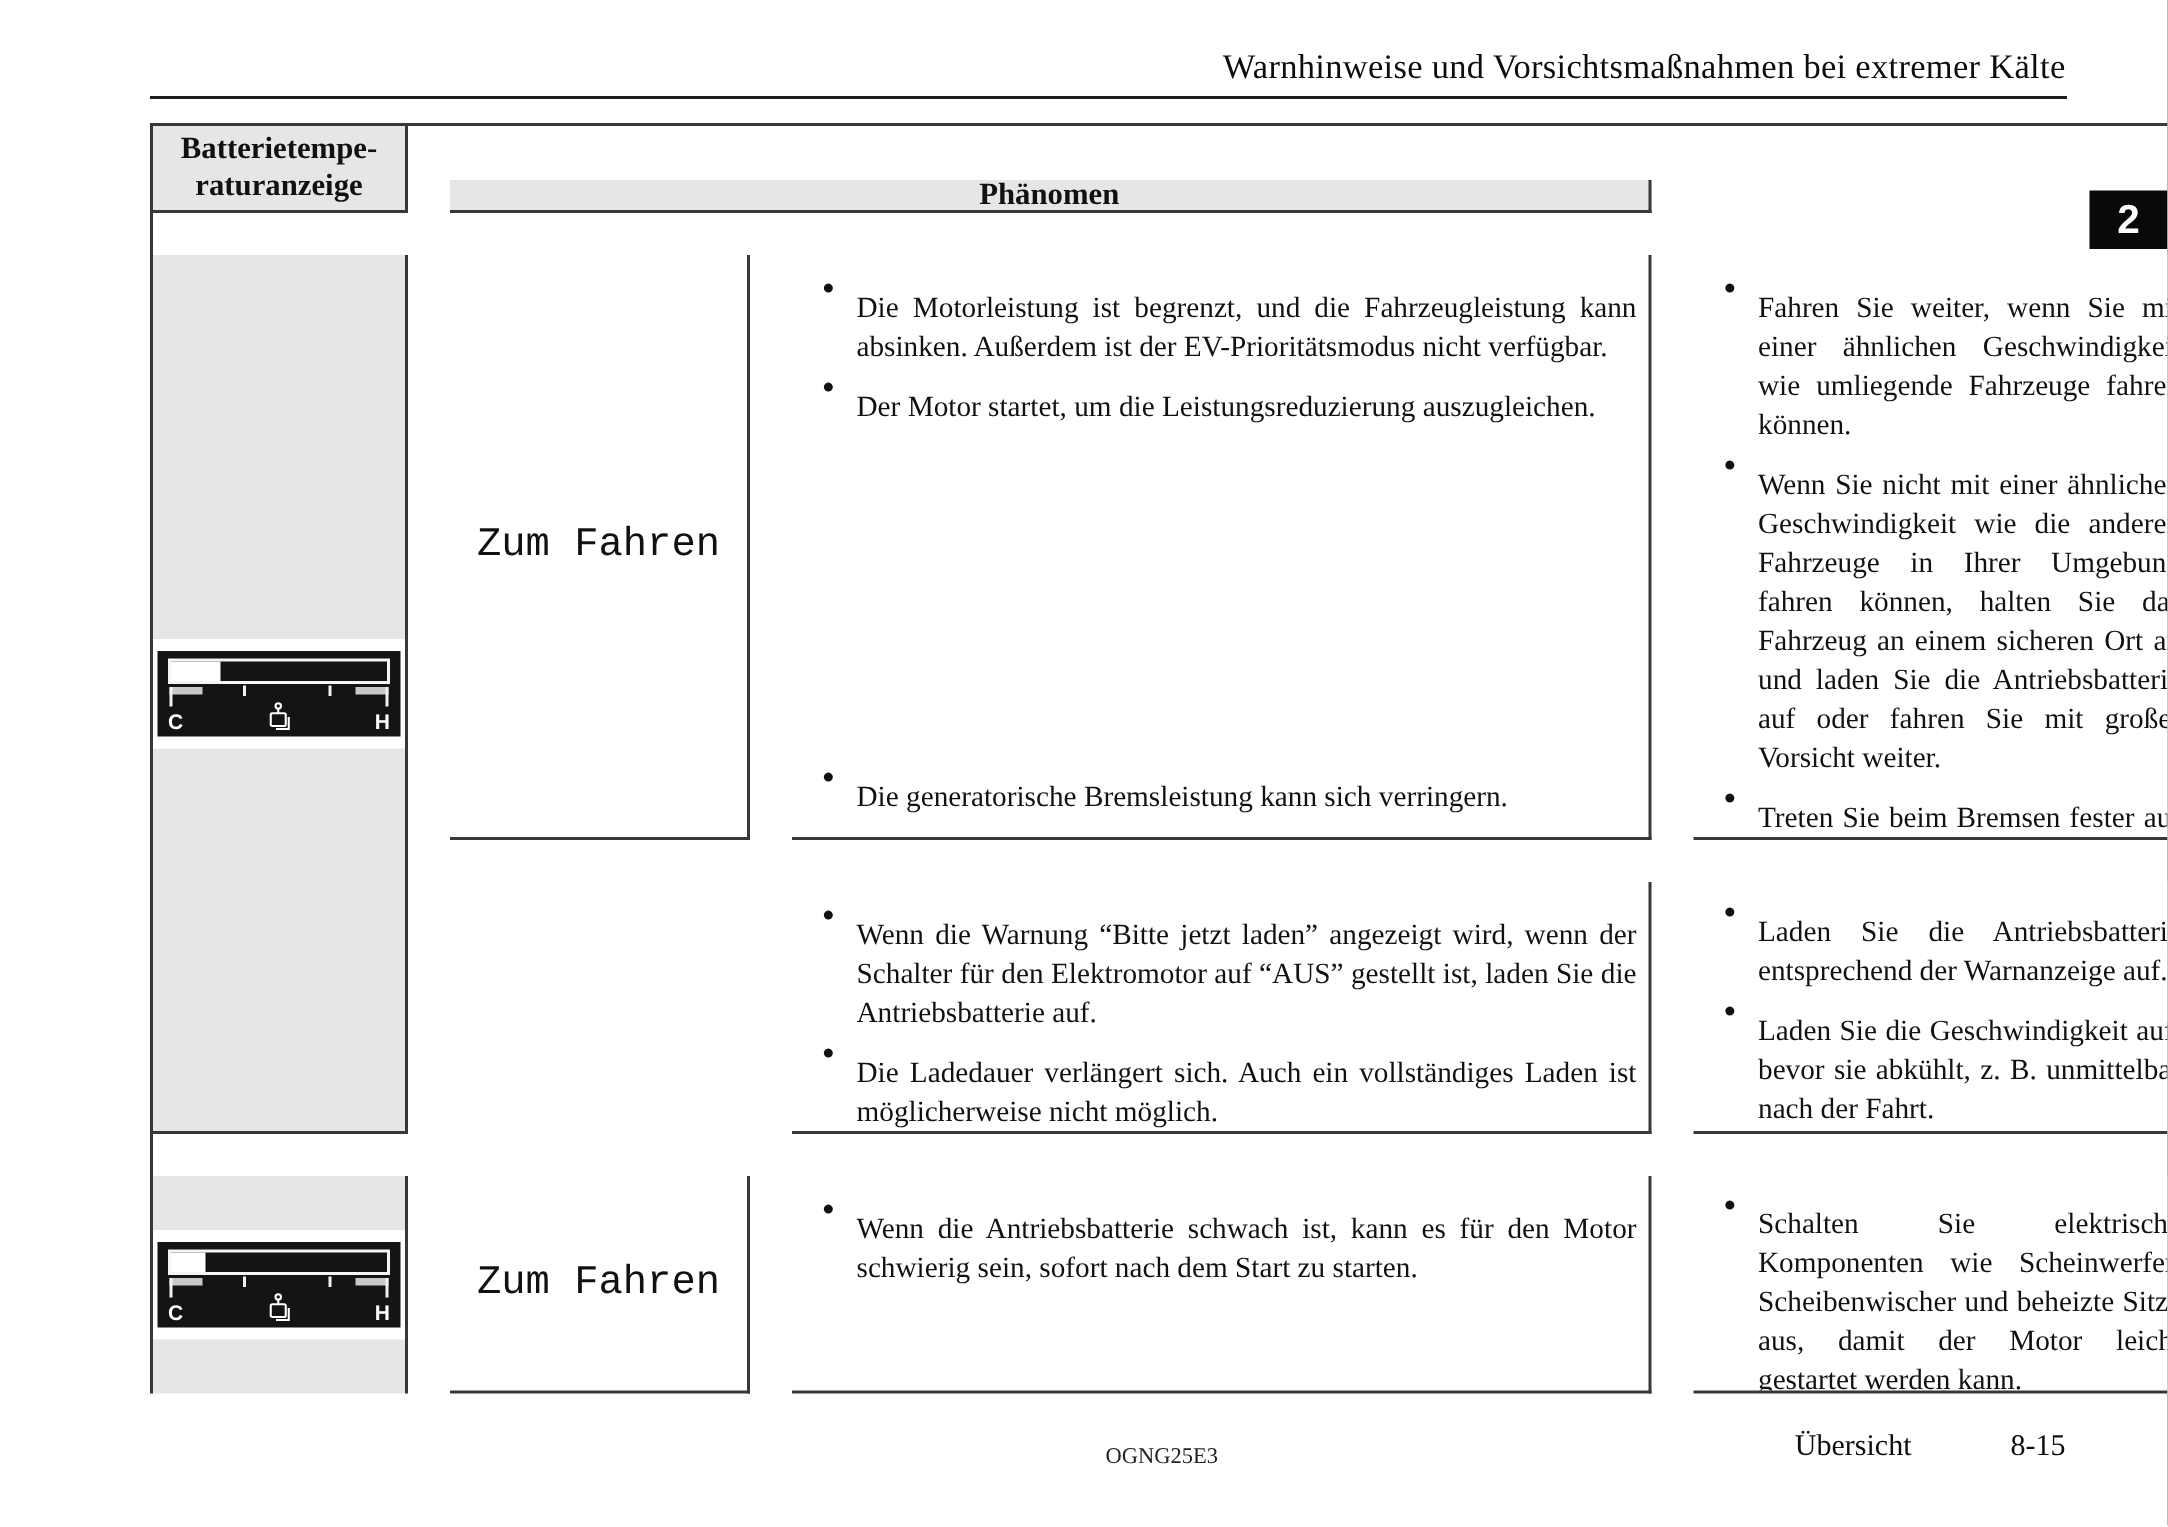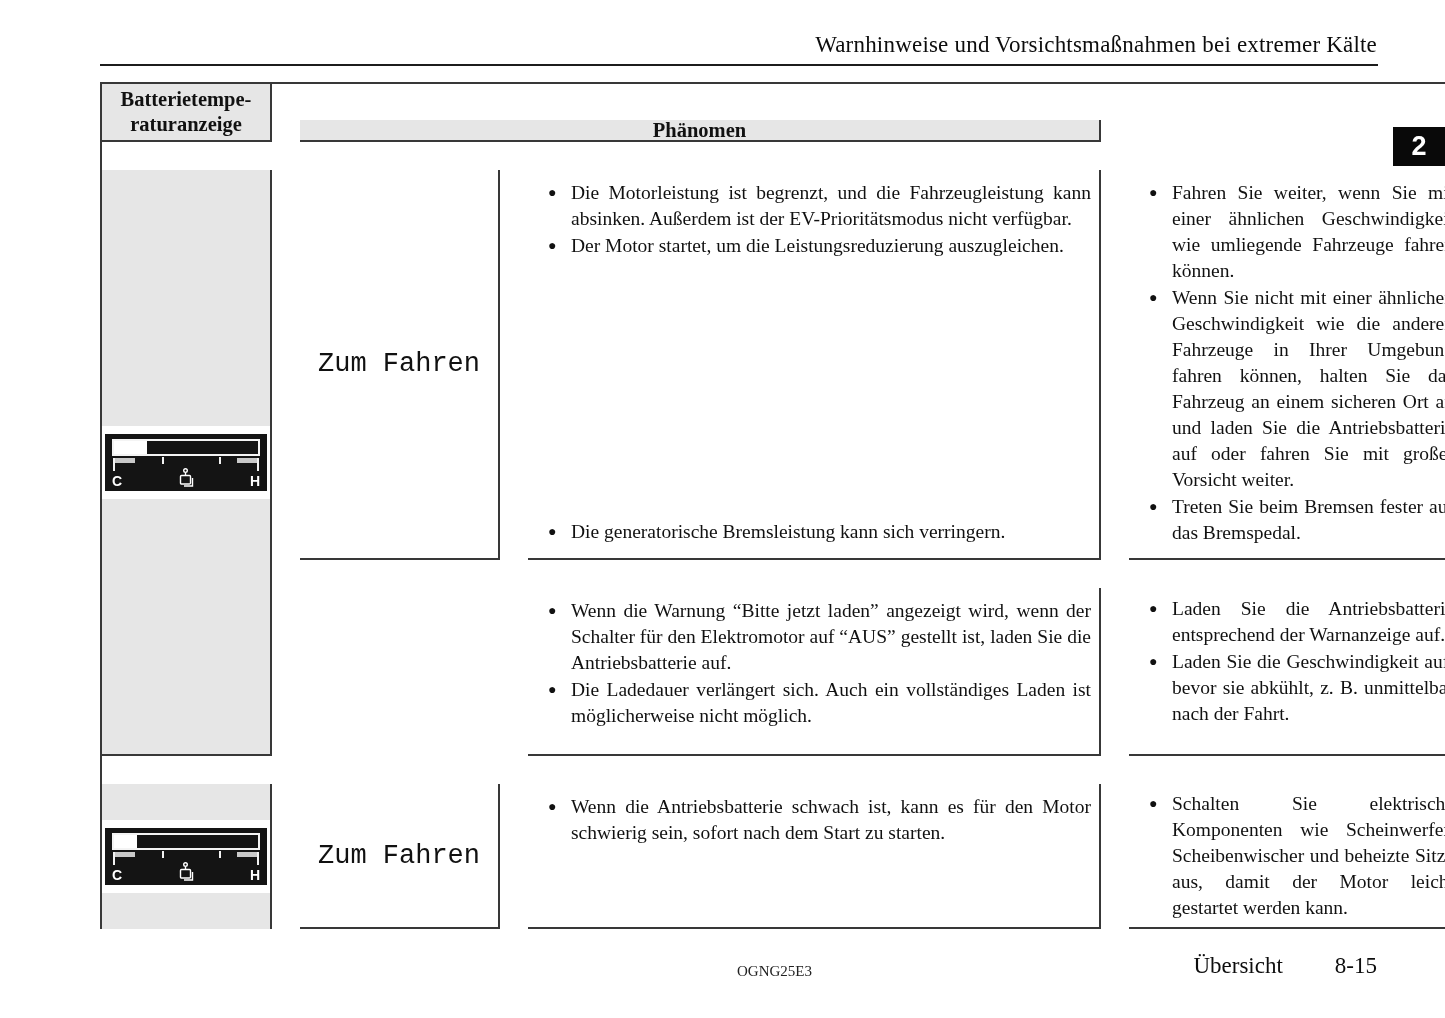--- a/index.html
+++ b/index.html
@@ -64,21 +64,21 @@
     font-family:Liberation Mono, monospace;
   }
   .content-cell{
     display:flex; flex-direction:column;
     padding:10px 8px 12px 20px;
     font-size:19.5px; line-height:26px;
   }
   .content-cell.split{justify-content:space-between;}
   .bullet-item{display:flex; margin-bottom:1px;}
   .bullet{width:23px; flex:0 0 23px; font-size:14px; line-height:26px;}
-  .btext{flex:1; text-align:justify;}
+  .btext{flex:1; text-align:justify;margin-top:13px;}
   
   .gauge-img{background:#ffffff; padding:8px 3px;}
   .gauge{background:#141414; height:57px; position:relative; padding:5px 7px 0 7px; box-sizing:border-box;}
   .gbar{
     height:17px; border:2px solid #f4f4f4; background:#141414; position:relative;
     box-sizing:border-box;
   }
   .gfill{height:100%; background:#ffffff;}
   .gticks{position:relative; height:11px;}
   .tick-bar-l{position:absolute; left:1px; top:2px; width:22px; height:5px; background:#c9c9c9;}
@@ -93,21 +93,21 @@
     font-size:14px; font-weight:bold; line-height:14px; padding-bottom:3px;
   }
   .gicon{display:block; margin-bottom:0px;}
   
   .footer-code{
     position:absolute; top:963px; left:737px;
     font-family:Liberation Serif, serif; font-size:15px; color:#222;
   }
   .footer-right{
     position:absolute; top:953px; right:68px;
-    display:flex; gap:52px; font-size:23px; color:#0d0d0d;
+    display:flex; gap:66px; font-size:20px; color:#0d0d0d;
   }
 </style>
 </head>
 <body>
 
 <div class="page">
 
   <div class="doc-title">Warnhinweise und Vorsichtsmaßnahmen bei extremer Kälte</div>
   <div class="head-rule"></div>
   <div class="chapter-tab">2</div>

